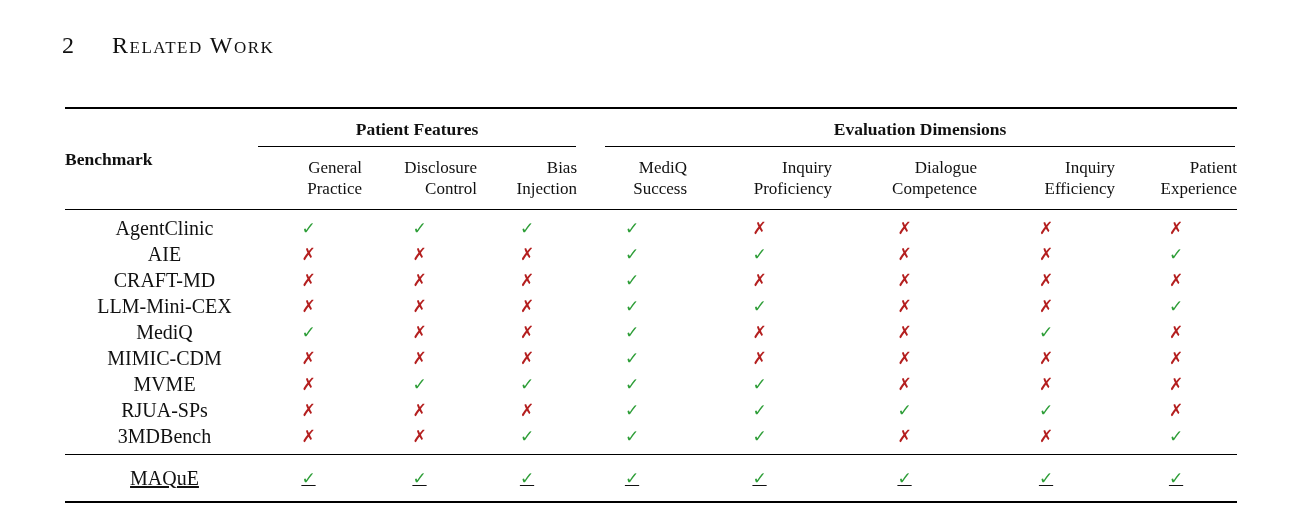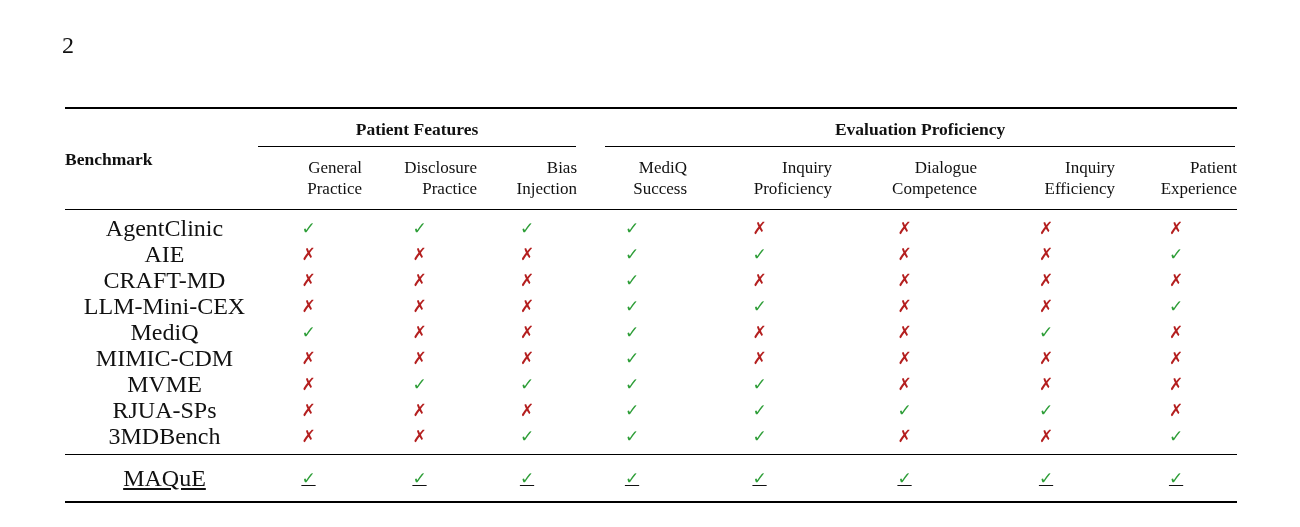--- a/index.html
+++ b/index.html
@@ -65,35 +65,36 @@
     white-space: pre-line;
     line-height: 1.25;
     padding: 0;
   }
   tbody.body-rows td { height: 26px; text-align: center; padding: 0; line-height: 1; }
   tbody.body-rows tr:first-child td { padding-top: 5px; }
   tbody.body-rows tr:last-child td { padding-bottom: 5px; }
   td.rowlabel {
     text-align: center;
     padding-left: 9px !important;
-    font-size: 24px;
+    font-size: 20px;
   }
   tbody.footer-rows { border-top: 1.3px solid #000; }
   tbody.footer-rows td { height: 46px; text-align: center; vertical-align: middle; padding: 0; text-decoration: underline; }
   .mark {
     font-family: "DejaVu Sans", sans-serif;
     font-weight: bold;
     font-size: 17px;
   }
 </style>
 </head>
 <body>
 
 <h2 class="section-heading">
   <span class="sec-num">2</span>
+  <span class="sec-title">Related Work</span>
 </h2>
 
 <table class="bench-table">
   <colgroup>
     <col style="width:190px">
       <col style="width:107px">
       <col style="width:115px">
     <col style="width:100px">
       <col style="width:110px">
       <col style="width:145px">
@@ -104,29 +105,29 @@
   <thead>
     <tr class="group-row">
       <th class="corner" rowspan="2">Benchmark</th>
       <th colspan="3">
         <div class="group-inner gi-pf">
             <span>Patient Features</span>
           </div>
       </th>
       <th colspan="5">
         <div class="group-inner gi-ed">
-            <span>Evaluation Proficiency</span>
+            <span>Evaluation Dimensions</span>
           </div>
       </th>
     </tr>
     <tr class="colhead-row">
         <th>General
 Practice</th>
         <th>Disclosure
-Practice</th>
+Control</th>
         <th>Bias
 Injection</th>
         <th>MediQ
 Success</th>
         <th>Inquiry
 Proficiency</th>
         <th>Dialogue
 Competence</th>
         <th>Inquiry
 Efficiency</th>

